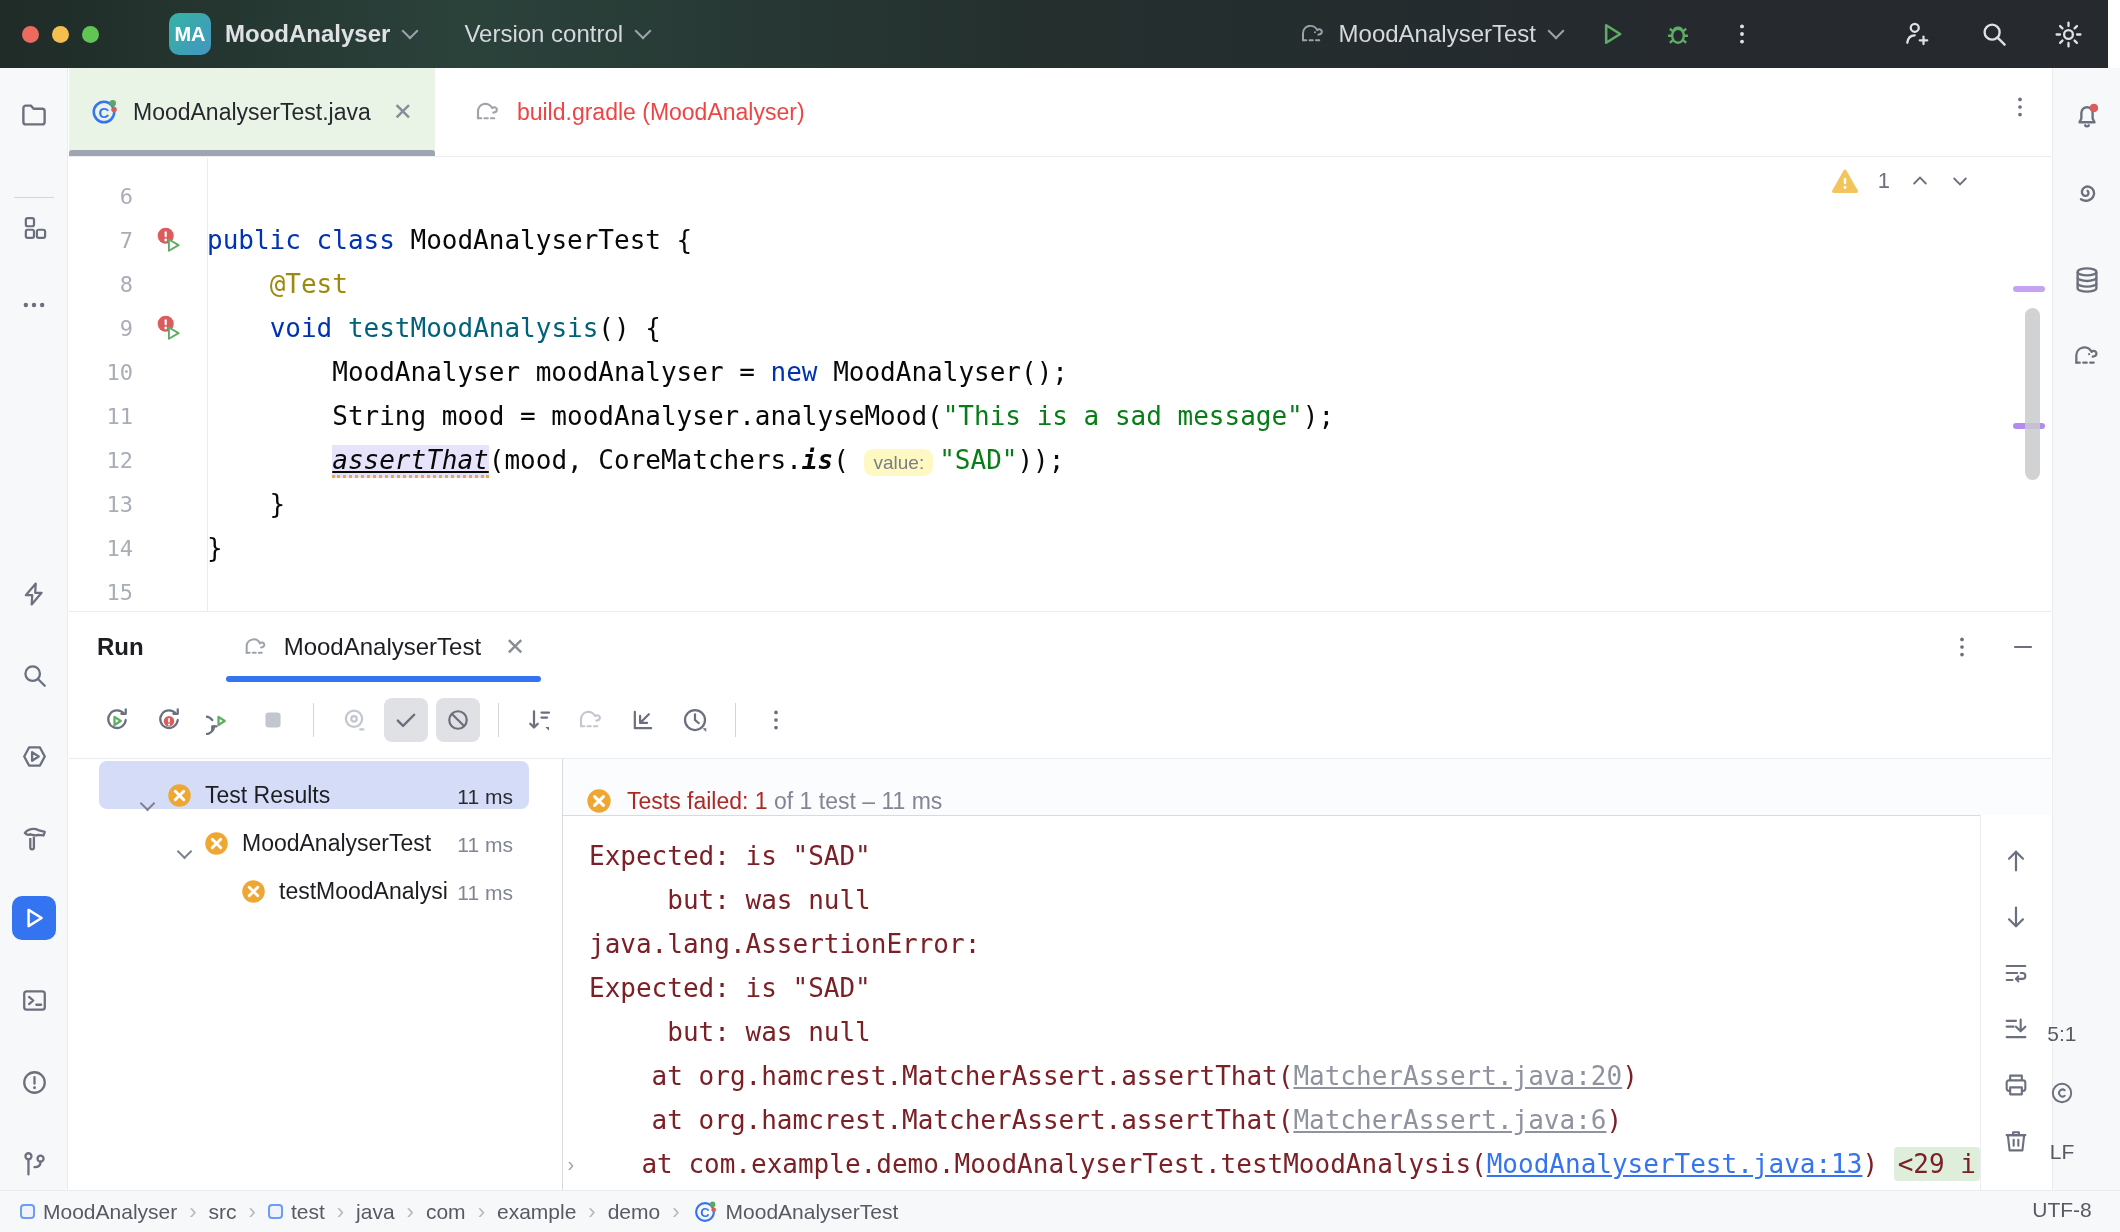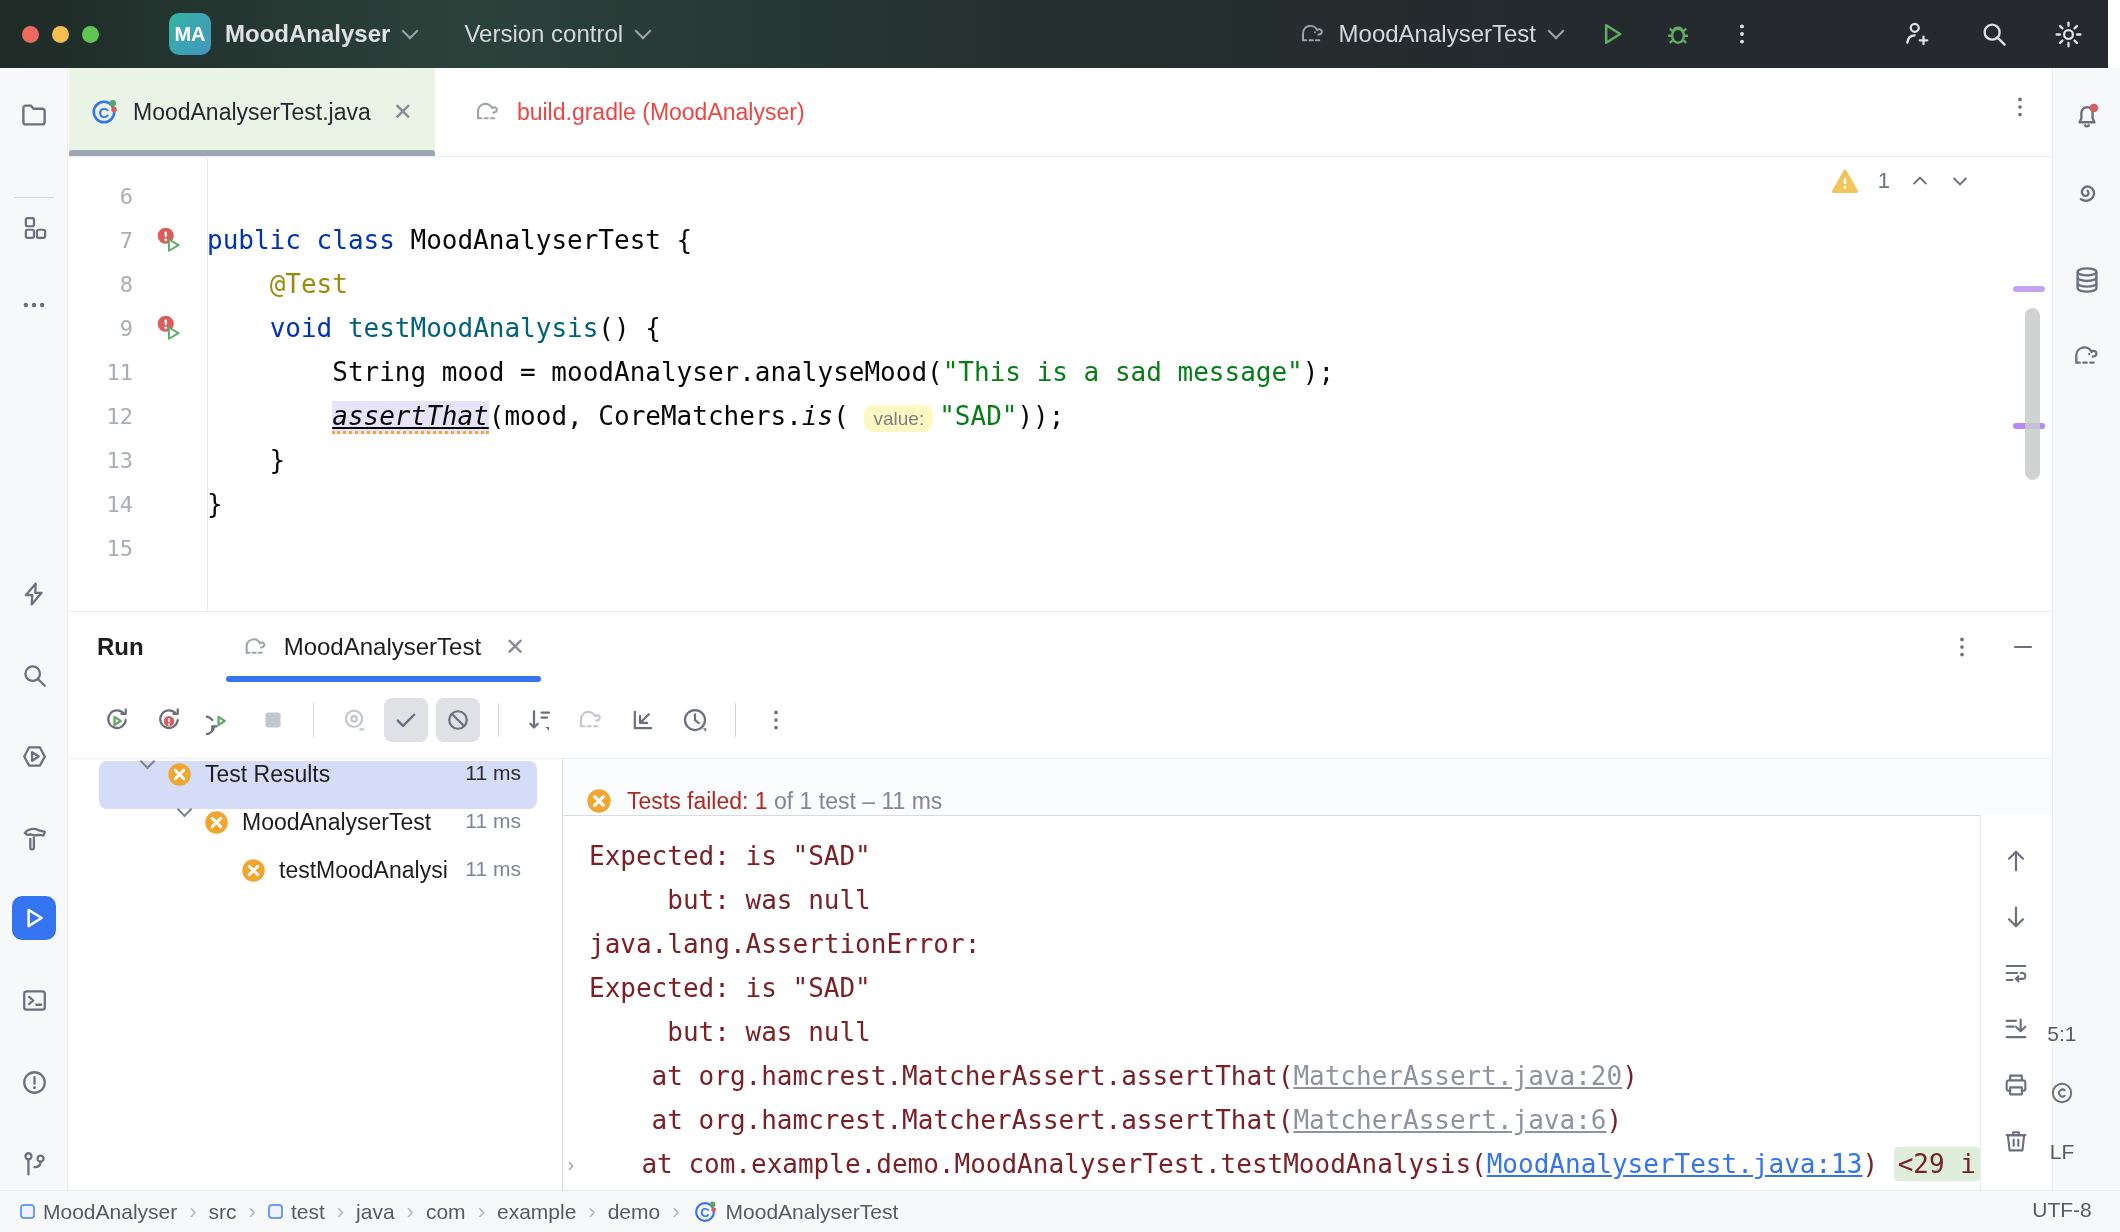--- a/index.html
+++ b/index.html
@@ -46,21 +46,21 @@
 
   
   #editor { position:absolute; left:69px; top:158px; width:1979px; height:453px; background:#fff; overflow:hidden; }
   #gutter-sep { position:absolute; left:138px; top:0; bottom:0; width:1px; background:#ebecf0; }
   #code-lines { position:absolute; left:0; top:16px; right:0; }
   .code-row { display:flex; height:44px; align-items:center; }
   .line-num { width:64px; text-align:right; color:#a9adb6; font-size:22px; font-family:"DejaVu Sans Mono",monospace; }
   .gutter-slot { width:74px; height:44px; display:flex; align-items:center; justify-content:center; }
   .code-text { white-space:pre; font-family:"DejaVu Sans Mono",monospace; font-size:26px; color:#080808; }
   .tk-kw { color:#0033b3; } .tk-ann { color:#9e880d; } .tk-method { color:#00627a; }
-  .tk-str { color:#067d17; } .tk-plain { color:#080808; } .tk-italic { font-style:italic; }
+  .tk-str { color:#067d17; } .tk-plain { color:#080808; } .tk-italic { font-style:italic;font-weight:bold; }
   .tk-assert { font-style:italic; background:#e7e3fb; text-decoration:underline; border-bottom:3px dotted #f2a63c; }
   .tk-inlay { font-family:"Liberation Sans",sans-serif; font-size:19px; color:#7a7e85; background:#fef9c3;
     border-radius:9px; padding:3px 9px; margin-right:6px; }
   #warn-widget { position:absolute; right:78px; top:10px; display:flex; align-items:center; gap:20px;
     font-size:22px; color:#6c707e; }
   #edit-scrollbar { position:absolute; right:8px; top:150px; width:15px; height:172px; background:#c9cacd; border-radius:8px; opacity:.85; }
   .scroll-mark { position:absolute; right:3px; width:32px; height:6px; border-radius:3px; }
 
   
   #runpanel { position:absolute; left:69px; top:611px; right:69px; bottom:42px; background:#fff; border-top:1px solid #ebecf0; }
@@ -72,21 +72,21 @@
   #run-tab .tab-close { color:#878c96; font-size:24px; margin-left:24px; }
   #run-header-actions { position:absolute; right:16px; top:0; height:70px; display:flex; align-items:center; gap:36px; }
   #run-toolbar { position:absolute; left:0; right:0; top:70px; height:76px; display:flex; align-items:center; padding-left:26px; gap:8px; }
   .rt-btn { width:44px; height:44px; border-radius:8px; display:flex; align-items:center; justify-content:center; }
   .rt-btn.toggled { background:#dfe1e5; }
   .rt-sep { width:1px; height:34px; background:#d3d5db; margin:0 10px; }
   #run-content { position:absolute; left:0; right:0; top:146px; bottom:0; border-top:1px solid #ebecf0; }
 
   
   #test-tree { position:absolute; left:0; top:0; bottom:0; width:492px; padding-top:2px; }
-  .tree-row { height:48px; margin:0 24px 0 30px; border-radius:8px; display:flex; align-items:flex-start; font-size:23px; color:#1d1e22; }
+  .tree-row { height:48px; margin:0 32px 0 30px; border-radius:8px; display:flex; align-items:flex-end; font-size:23px; color:#1d1e22; }
   .tree-row.selected { background:#d5dcf8; }
   .tree-chev-slot { width:37px; display:flex; justify-content:center; }
   .tree-chev { width:11px; height:11px; border-right:2px solid #7d828c; border-bottom:2px solid #7d828c; transform:rotate(45deg); margin-top:-5px; }
   .tree-time { margin-left:auto; padding-right:16px; font-size:21px; color:#818594; }
   .tree-row.selected .tree-time { color:#2b2c31; }
   .tree-label { margin-left:12px; white-space:nowrap; overflow:hidden; }
 
   
   #console { position:absolute; left:493px; top:0; right:0; bottom:0; border-left:1px solid #d8dade; }
   #console-header { height:56px; display:flex; align-items:flex-end; padding-left:22px; background:#fbfcfd; }
@@ -335,20 +335,25 @@
         <div class="line-num">9</div>
         <div class="gutter-slot">
   <svg width="30" height="30" viewBox="0 0 28 28">
     <circle cx="10" cy="10" r="7.5" fill="#db5c5c"></circle>
     <rect x="9" y="5.8" width="2" height="5.6" rx="1" fill="#fff"></rect>
             <circle cx="10" cy="14" r="1.3" fill="#fff"></circle>
     <path d="M13 13.5 22 18.8 13 24z" fill="#fff" stroke="#5fad65" stroke-width="1.8" stroke-linejoin="round"></path>
   </svg>
 </div>
         <div class="code-text"><span class="tk-plain">    </span><span class="tk-kw">void </span><span class="tk-method">testMoodAnalysis</span><span class="tk-plain">() {</span></div>
+      </div>
+      <div class="code-row">
+        <div class="line-num">10</div>
+        <div class="gutter-slot"></div>
+        <div class="code-text"><span class="tk-plain">        MoodAnalyser moodAnalyser = </span><span class="tk-kw">new</span><span class="tk-plain"> MoodAnalyser();</span></div>
       </div>
       <div class="code-row">
         <div class="line-num">11</div>
         <div class="gutter-slot"></div>
         <div class="code-text"><span class="tk-plain">        String mood = moodAnalyser.analyseMood(</span><span class="tk-str">"This is a sad message"</span><span class="tk-plain">);</span></div>
       </div>
       <div class="code-row">
         <div class="line-num">12</div>
         <div class="gutter-slot"></div>
         <div class="code-text"><span class="tk-plain">        </span><span class="tk-assert">assertThat</span><span class="tk-plain">(mood, CoreMatchers.</span><span class="tk-italic">is</span><span class="tk-plain">( </span><span class="tk-inlay">value:</span><span class="tk-str">"SAD"</span><span class="tk-plain">));</span></div>

